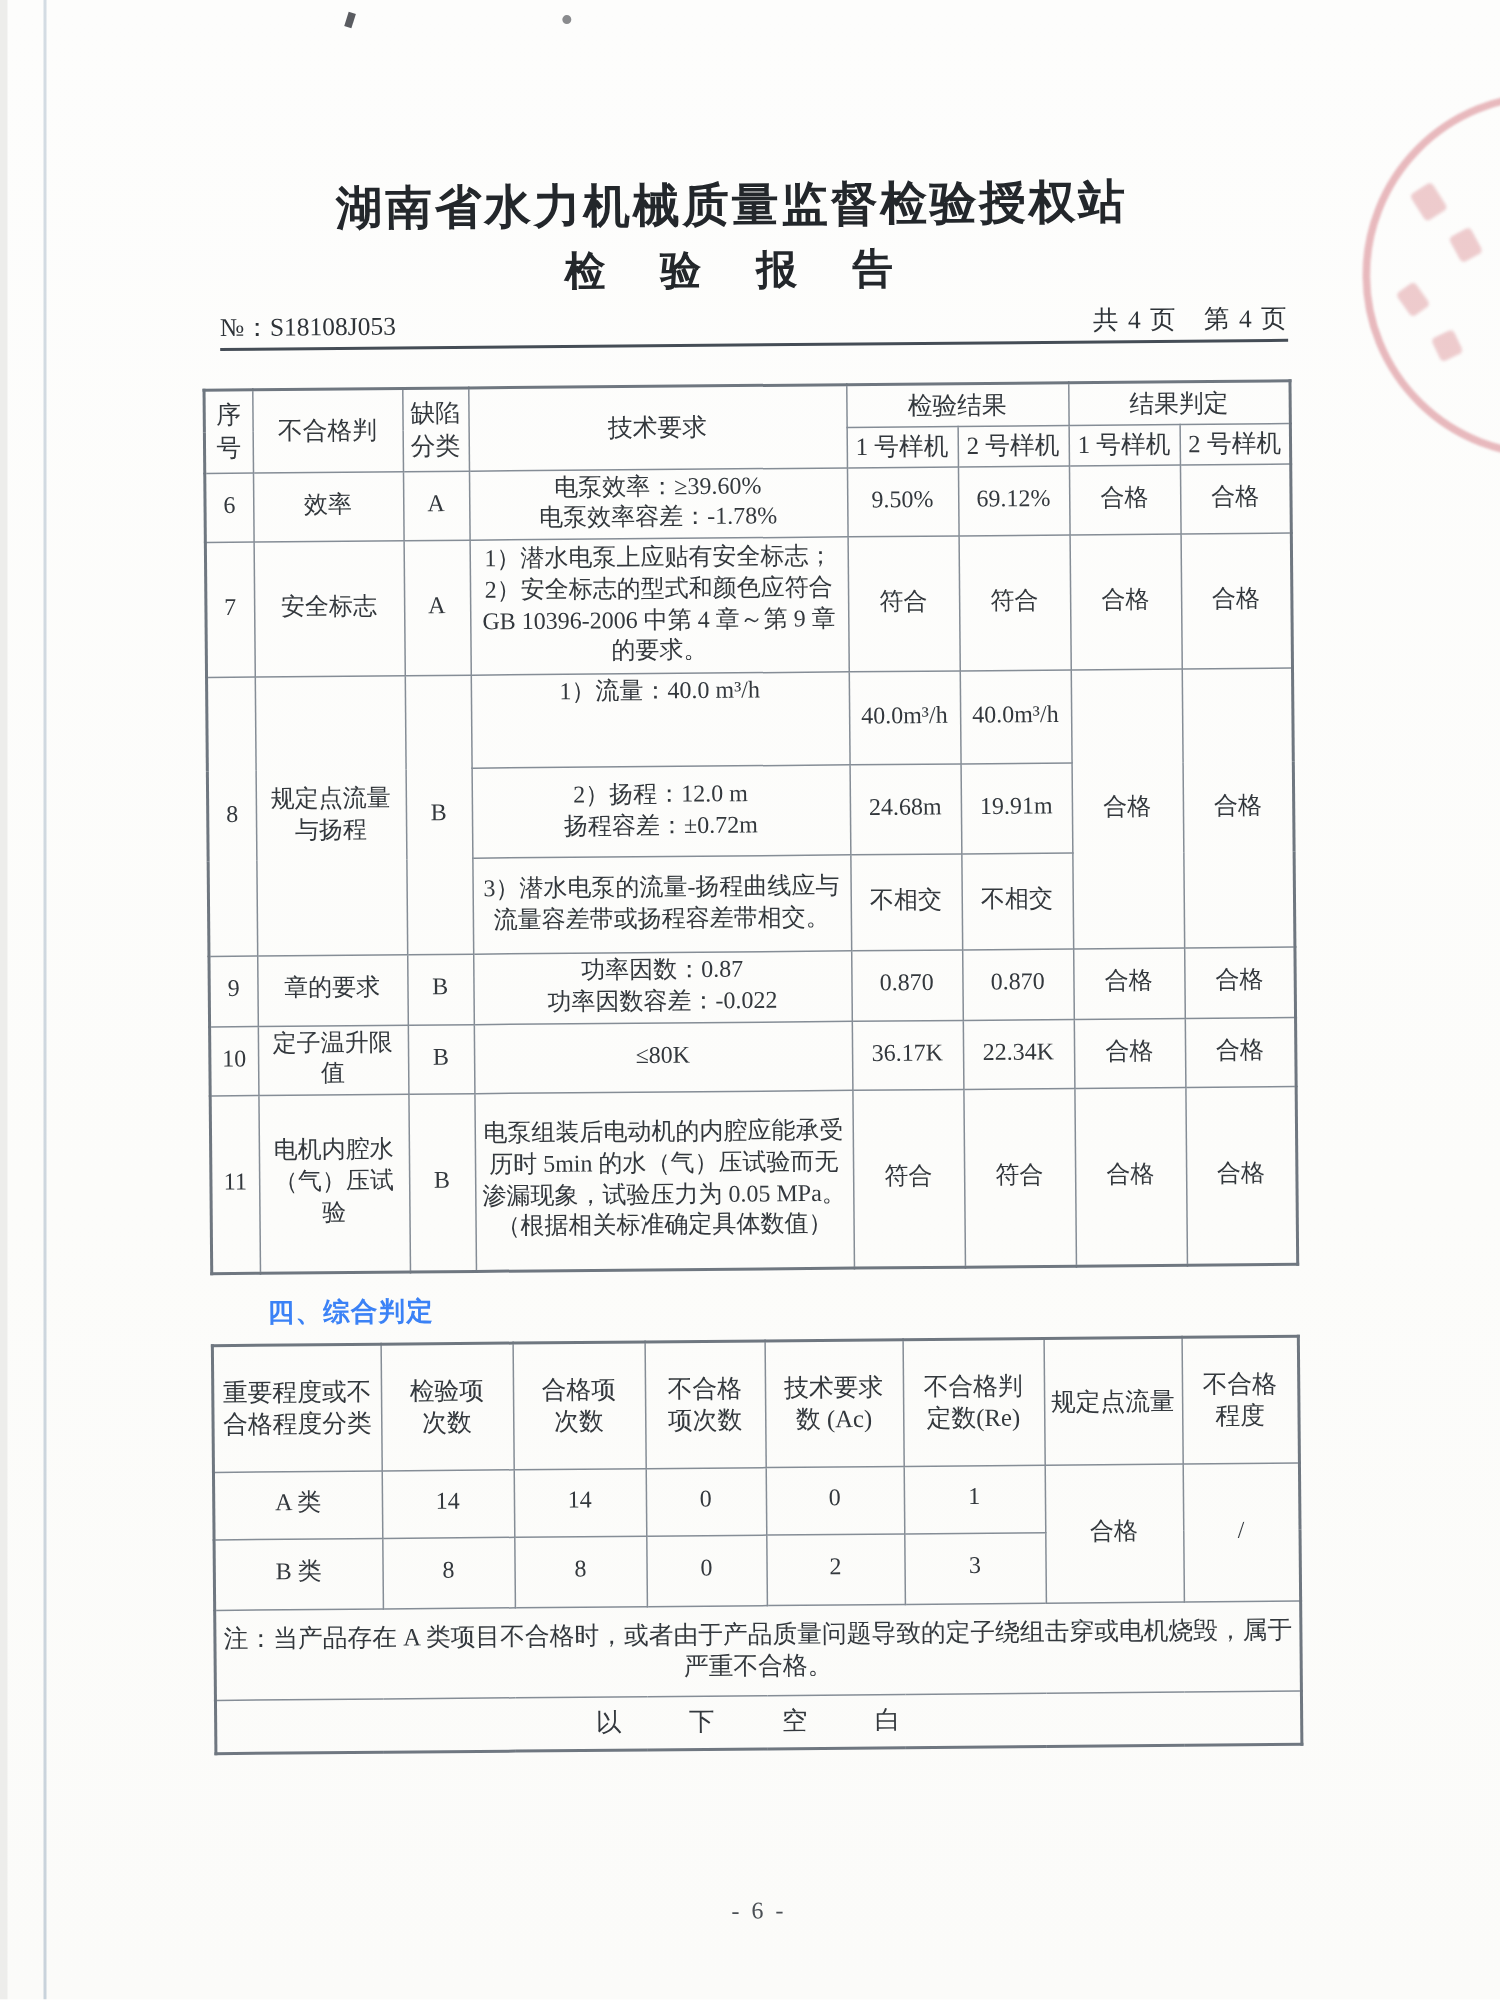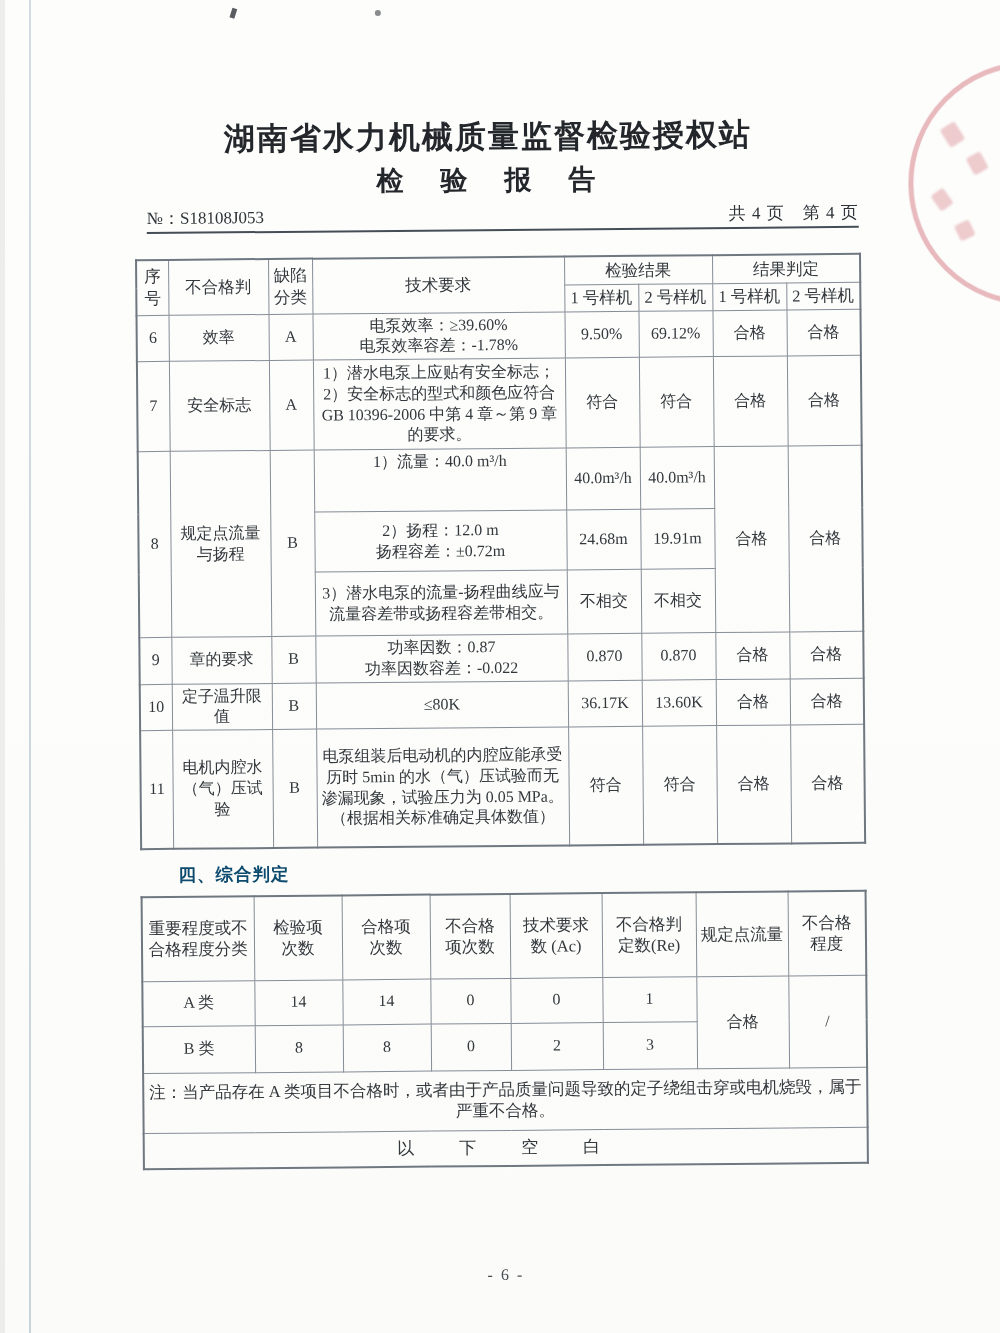--- a/index.html
+++ b/index.html
@@ -32,21 +32,21 @@
     border:1px solid #858d96;padding:2px 4px;text-align:center;vertical-align:middle;
     font-weight:normal;line-height:1.3;color:#33383d;}
   .t1 th{font-size:16.5px;}
   .t2 th{font-size:16.5px;}
   .group-h{font-size:17px;}
   .left{text-align:left;padding:3px 7px;}
   .pre{white-space:pre-line;}
   .note-cell{text-align:left;padding:5px 9px;line-height:1.55;font-size:16.5px;}
   .blank-cell{letter-spacing:14px;font-size:17px;}
   .section-title{position:absolute;top:860px;left:176px;font-size:17.5px;
-    font-weight:bold;color:#0c4a6e;letter-spacing:1px;}
+    font-weight:bold;color:#3b82f6;letter-spacing:1px;}
 
   .footer-page{position:absolute;top:1266px;left:0;width:1000px;text-align:center;
     font-size:16px;color:#4a4f54;letter-spacing:2px;}
 
   .stamp{position:absolute;top:66px;right:-156px;width:234px;height:234px;
     border:5px solid rgba(201,82,94,.40);border-radius:50%;filter:blur(.7px);}
   .stamp-mark{position:absolute;background:rgba(203,86,97,.30);filter:blur(1px);
     border-radius:3px;}
   .sm1{left:948px;top:128px;width:17px;height:21px;transform:rotate(-32deg);}
   .sm2{left:973px;top:158px;width:16px;height:19px;transform:rotate(-28deg);}
@@ -163,21 +163,21 @@
       <td>合格</td>
       <td>合格</td>
     </tr>
     <tr style="height:44px">
       <td>10</td>
       <td class="pre">定子温升限
 值</td>
       <td>B</td>
       <td class="left">≤80K</td>
       <td>36.17K</td>
-      <td>13.60K</td>
+      <td>22.34K</td>
       <td>合格</td>
       <td>合格</td>
     </tr>
     <tr style="height:118px">
       <td>11</td>
       <td class="pre">电机内腔水
 （气）压试
 验</td>
       <td>B</td>
       <td class="left pre">电泵组装后电动机的内腔应能承受历时 5min 的水（气）压试验而无渗漏现象，试验压力为 0.05 MPa。（根据相关标准确定具体数值）</td>

